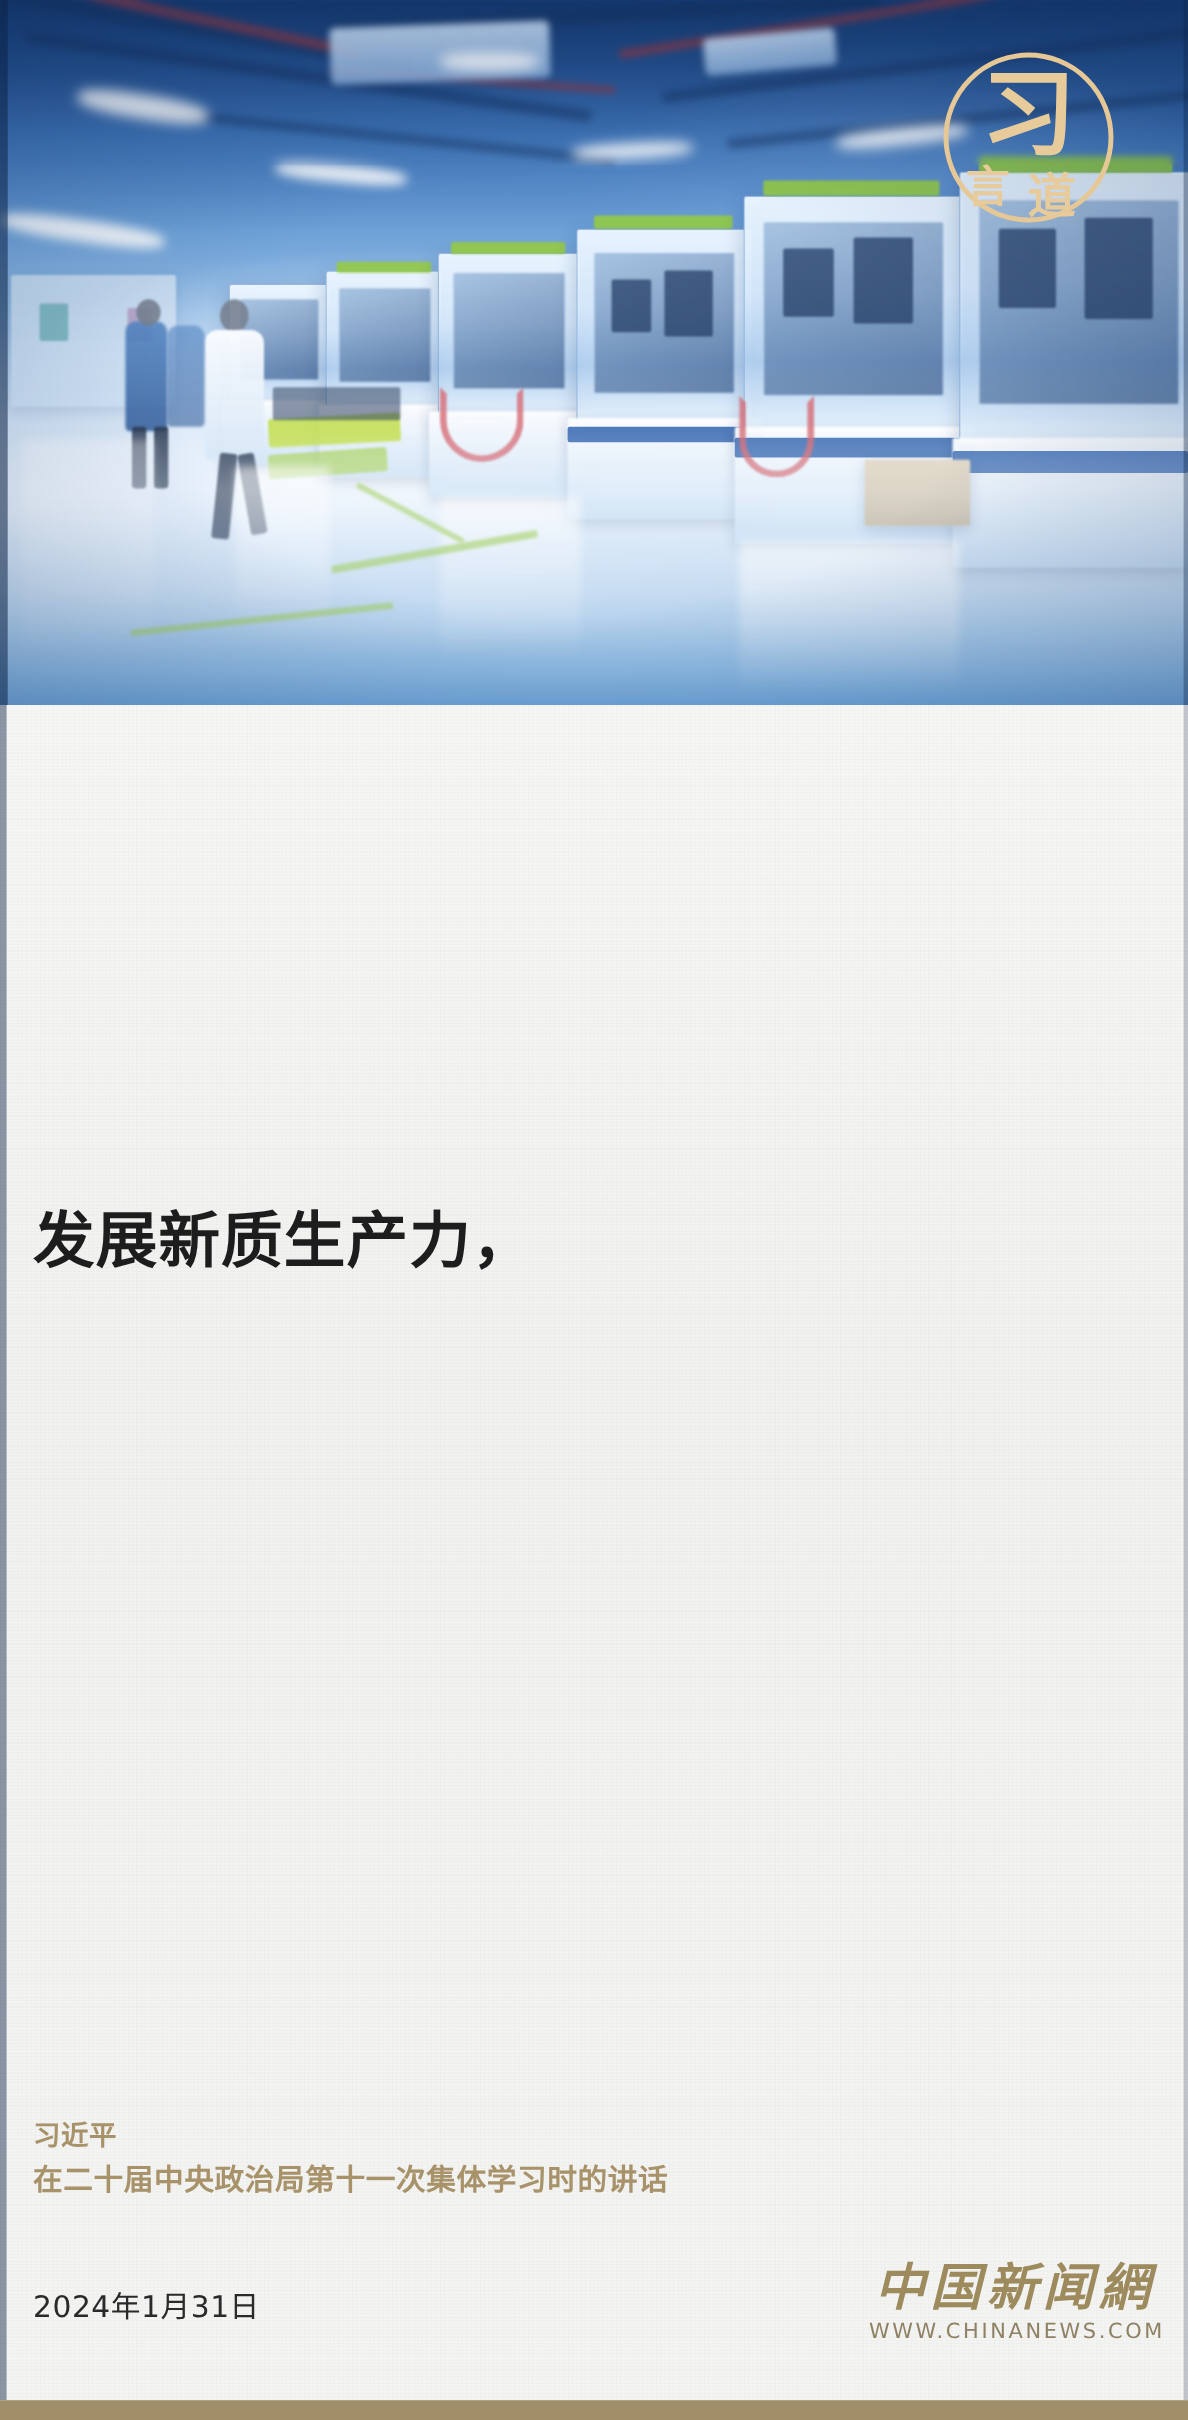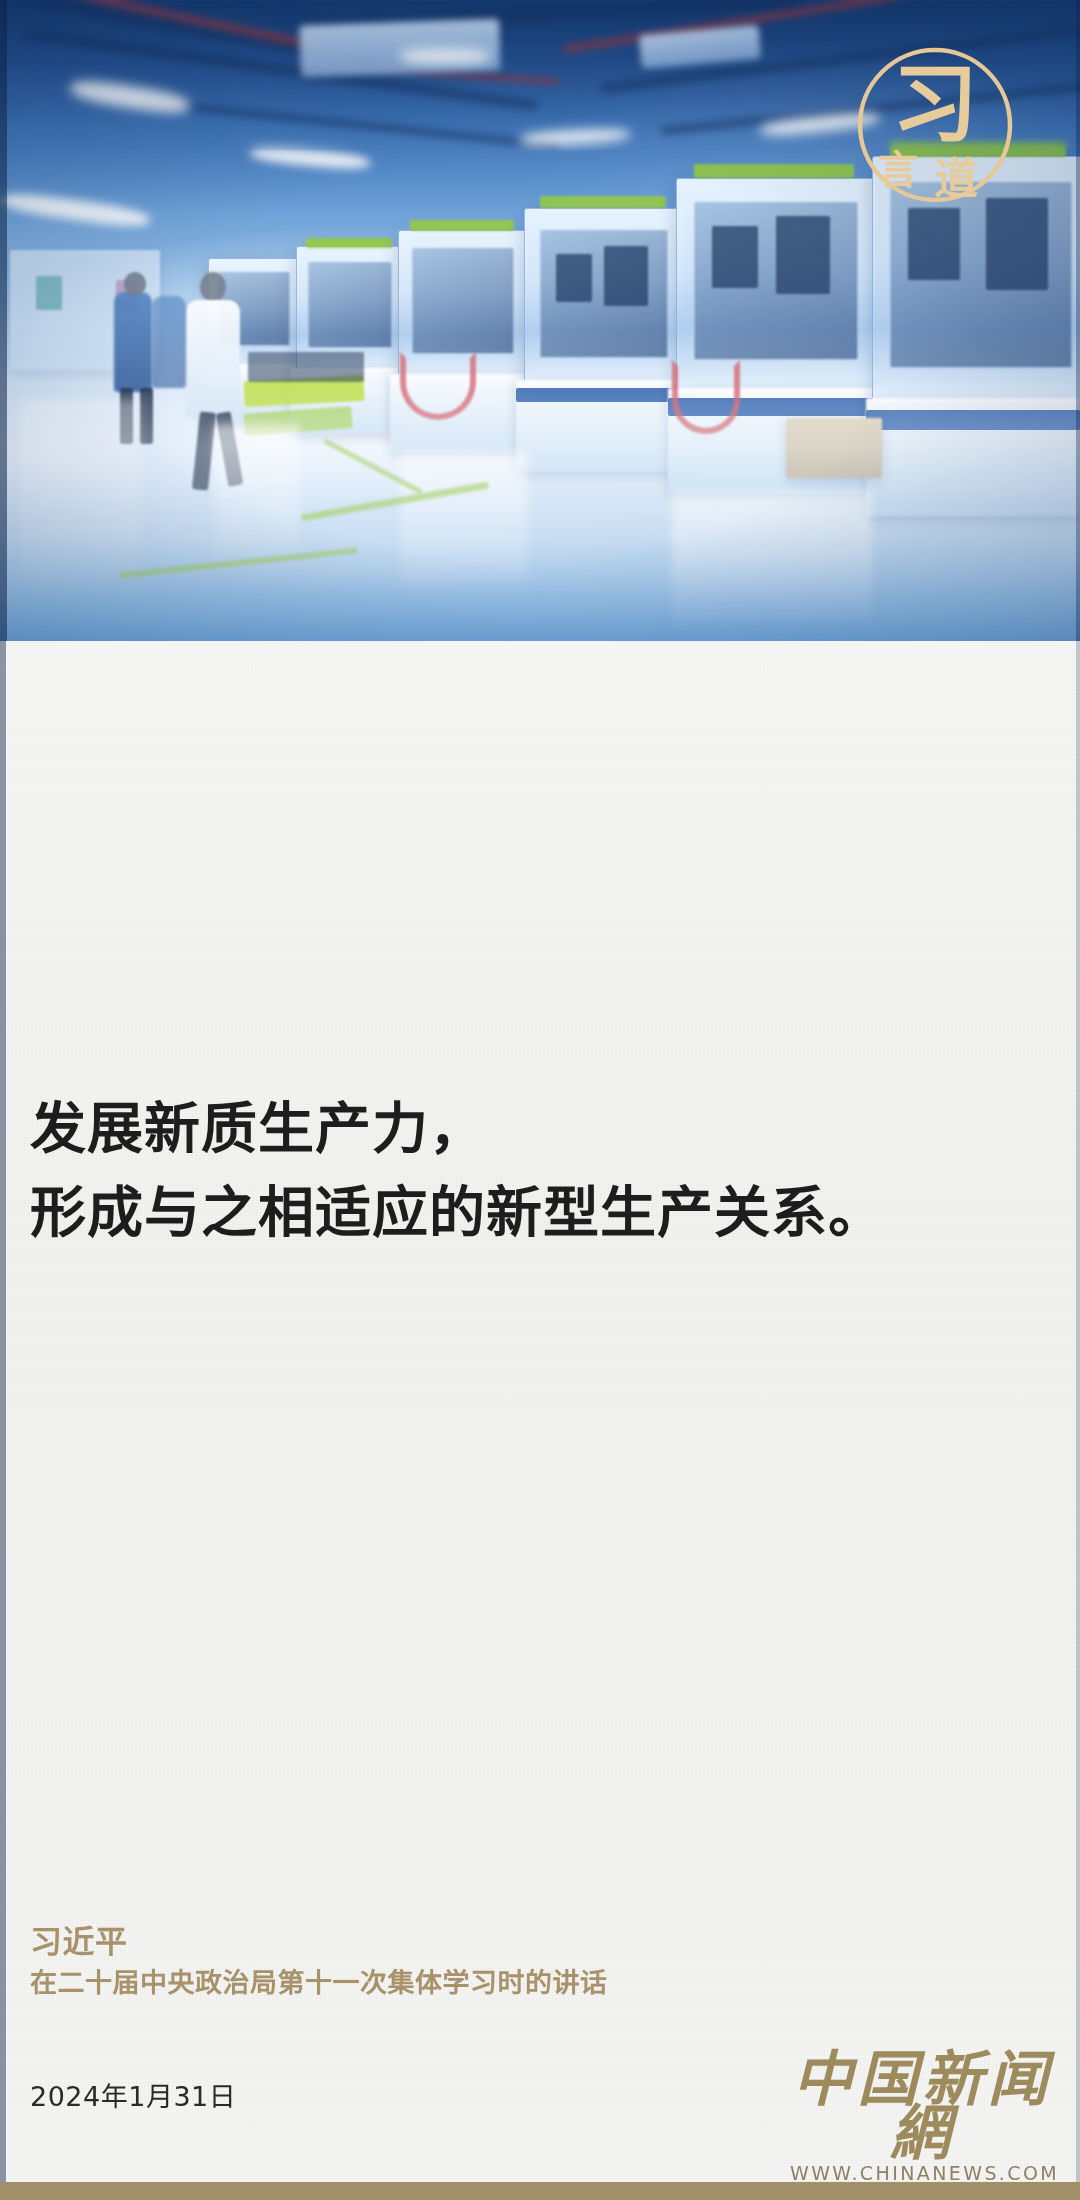--- a/index.html
+++ b/index.html
@@ -260,21 +260,21 @@
     top: 1922px;
     width: 700px;
   }
   .attr-name,
   .attr-source {
     font-family: "DejaVu Sans", "Liberation Sans", sans-serif;
     font-weight: bold;
     color: #a8926a;
     letter-spacing: 0.5px;
   }
-  .attr-name   { font-size: 32px; line-height: 40px; }
+  .attr-name   { font-size: 25px; line-height: 40px; }
   .attr-source { font-size: 27px; line-height: 42px; }
 
   .date {
     position: absolute;
     left: 30px;
     top: 2075px;
     font-family: "DejaVu Sans", "Liberation Sans", sans-serif;
     font-size: 27px;
     color: #2a2a2a;
     letter-spacing: 0.5px;
@@ -283,21 +283,21 @@
   
   .cns-logo {
     position: absolute;
     left: 790px;
     top: 2052px;
     width: 265px;
     text-align: center;
   }
   .cns-cn {
     font-family: "DejaVu Serif", "Liberation Serif", serif;
-    font-size: 60px;
+    font-size: 46px;
     line-height: 54px;
     font-weight: bold;
     color: #9d8a5d;
     letter-spacing: 5px;
     font-style: italic;
   }
   .cns-url {
     font-family: "DejaVu Sans", "Liberation Sans", sans-serif;
     font-size: 19px;
     line-height: 26px;
@@ -428,21 +428,20 @@
         <text class="seal-char" x="46" y="142" font-size="40" text-anchor="middle">言</text>
         <text class="seal-char" x="104" y="152" font-size="44" text-anchor="middle">道</text>
       </svg>
     </div>
   </div>
 
   <div class="paper"></div>
 
   <div class="quote">
     <div class="quote-line">发展新质生产力，</div>
-    <div class="quote-line">形成与之相适应的新型生产关系。</div>
   </div>
 
   <div class="attribution">
     <div class="attr-name">习近平</div>
     <div class="attr-source">在二十届中央政治局第十一次集体学习时的讲话</div>
   </div>
 
   <div class="date">2024年1月31日</div>
 
   <div class="cns-logo">

